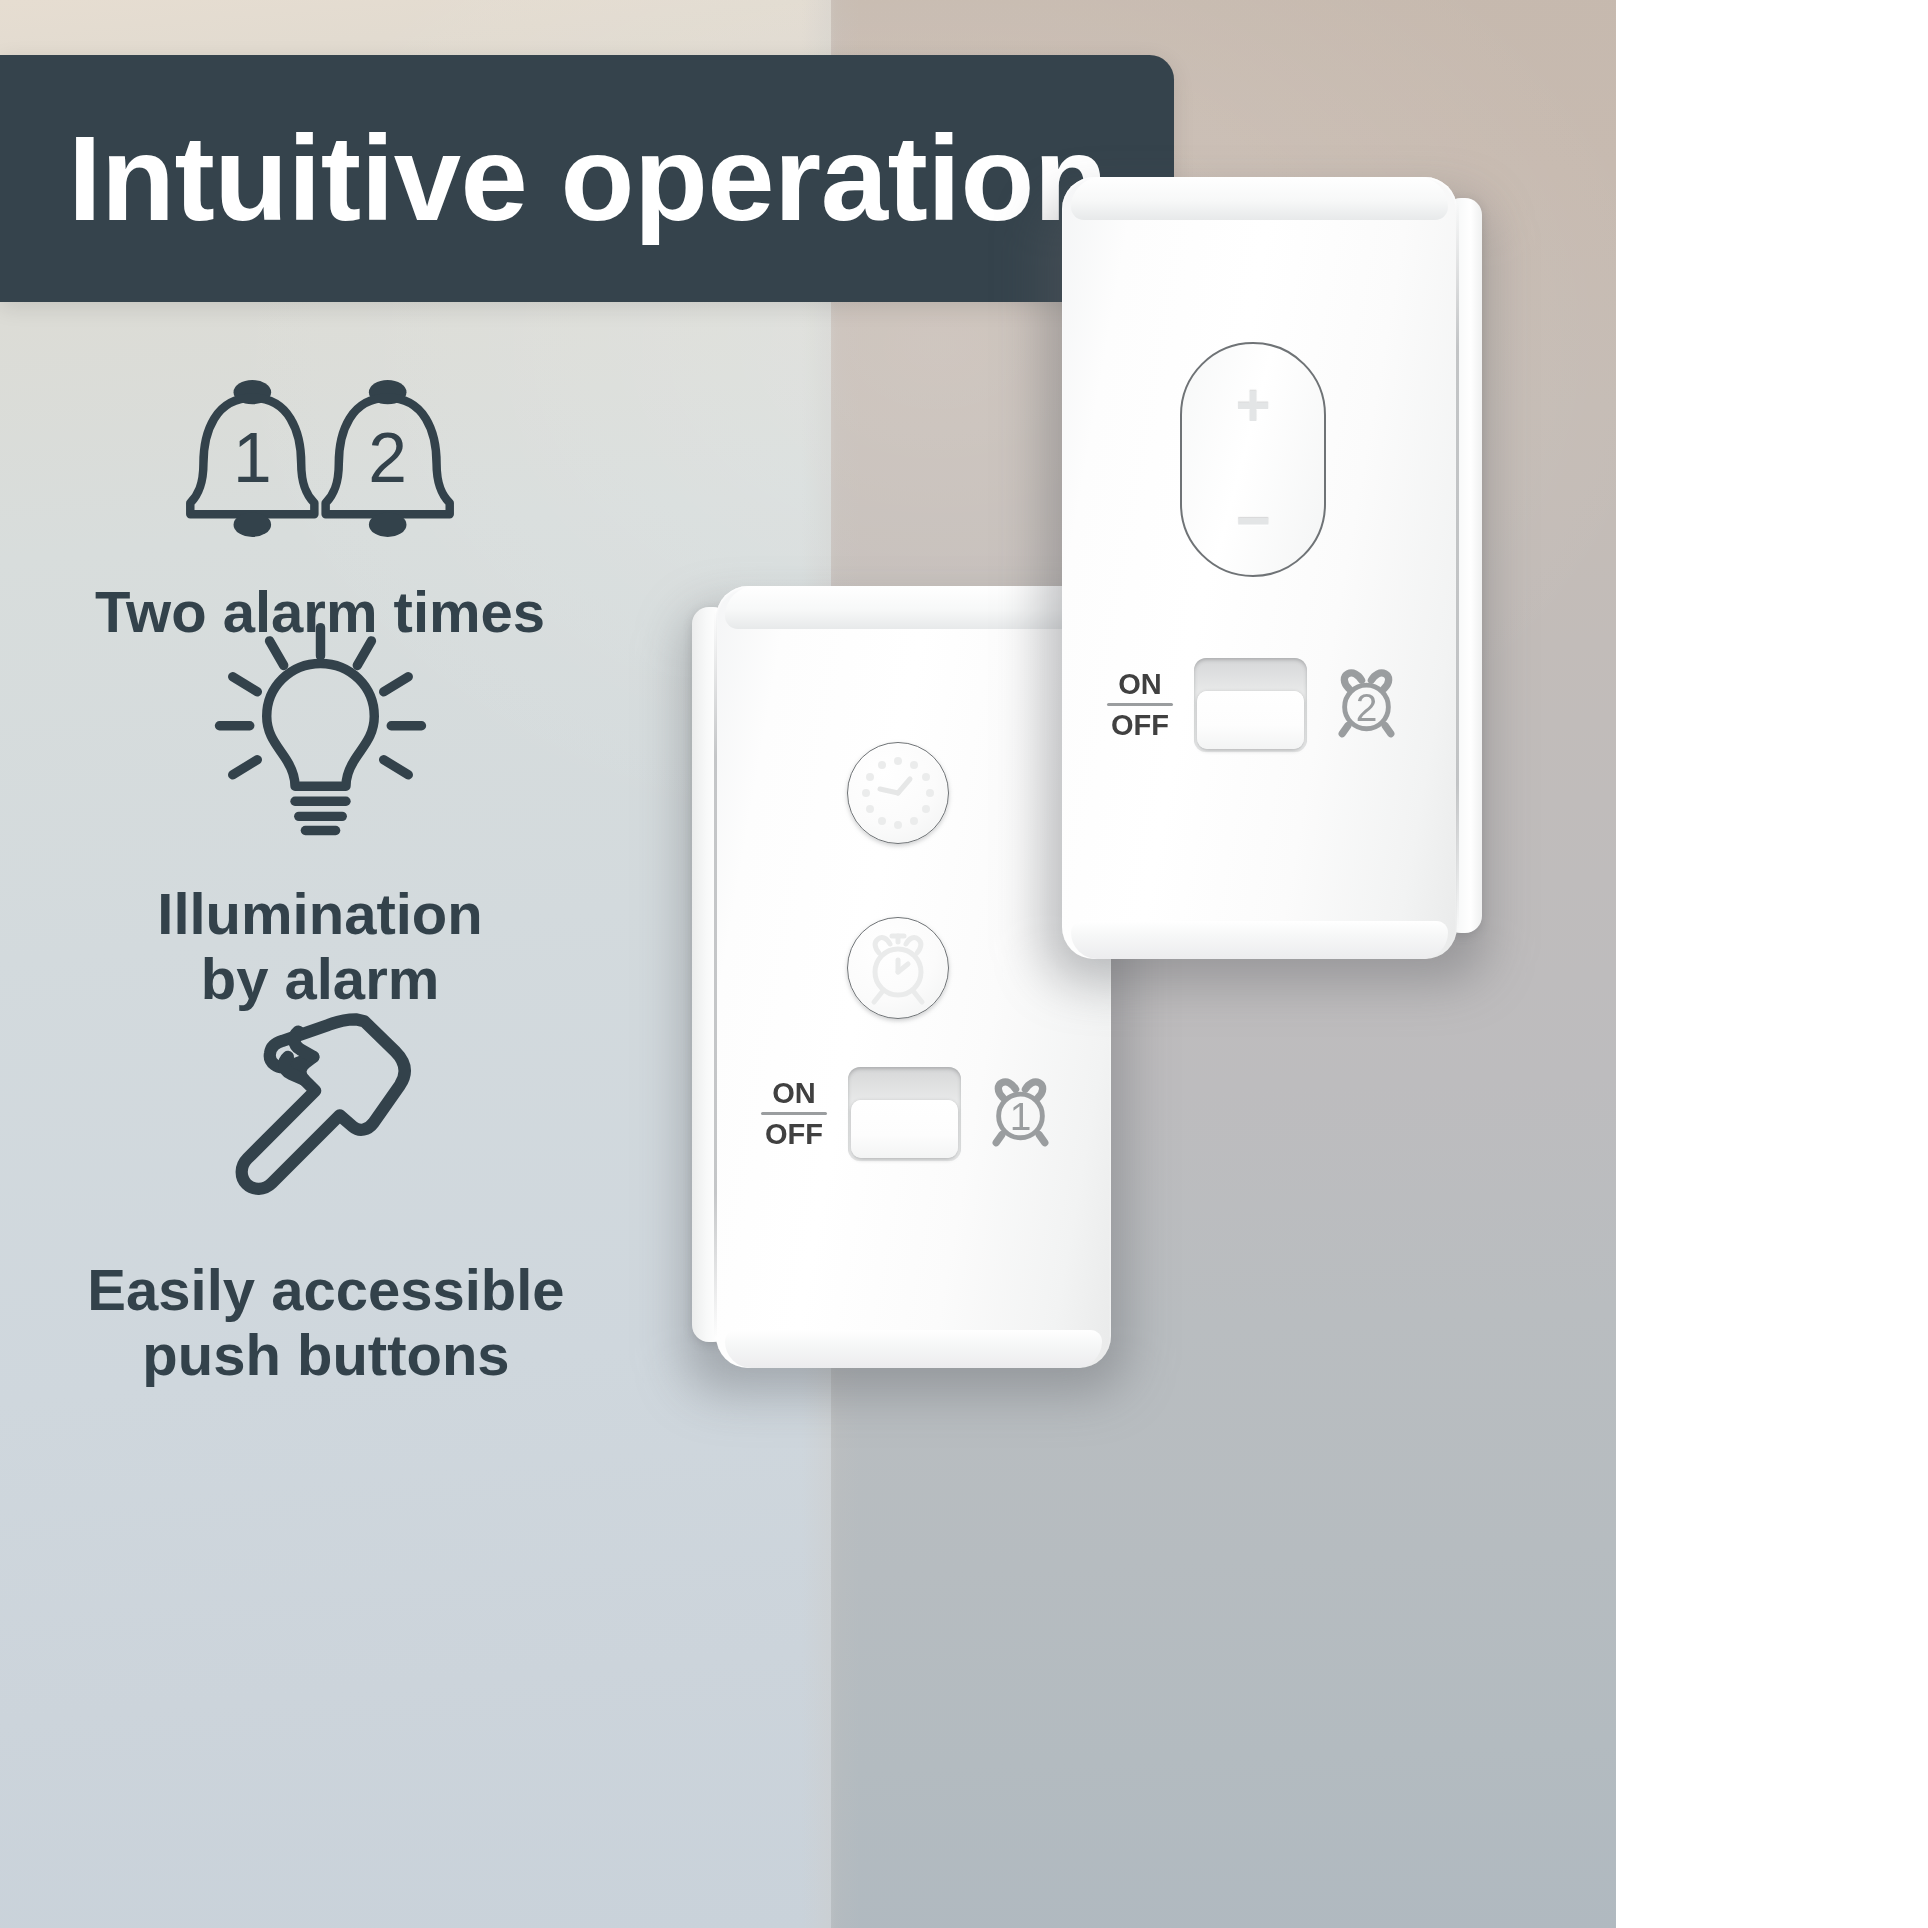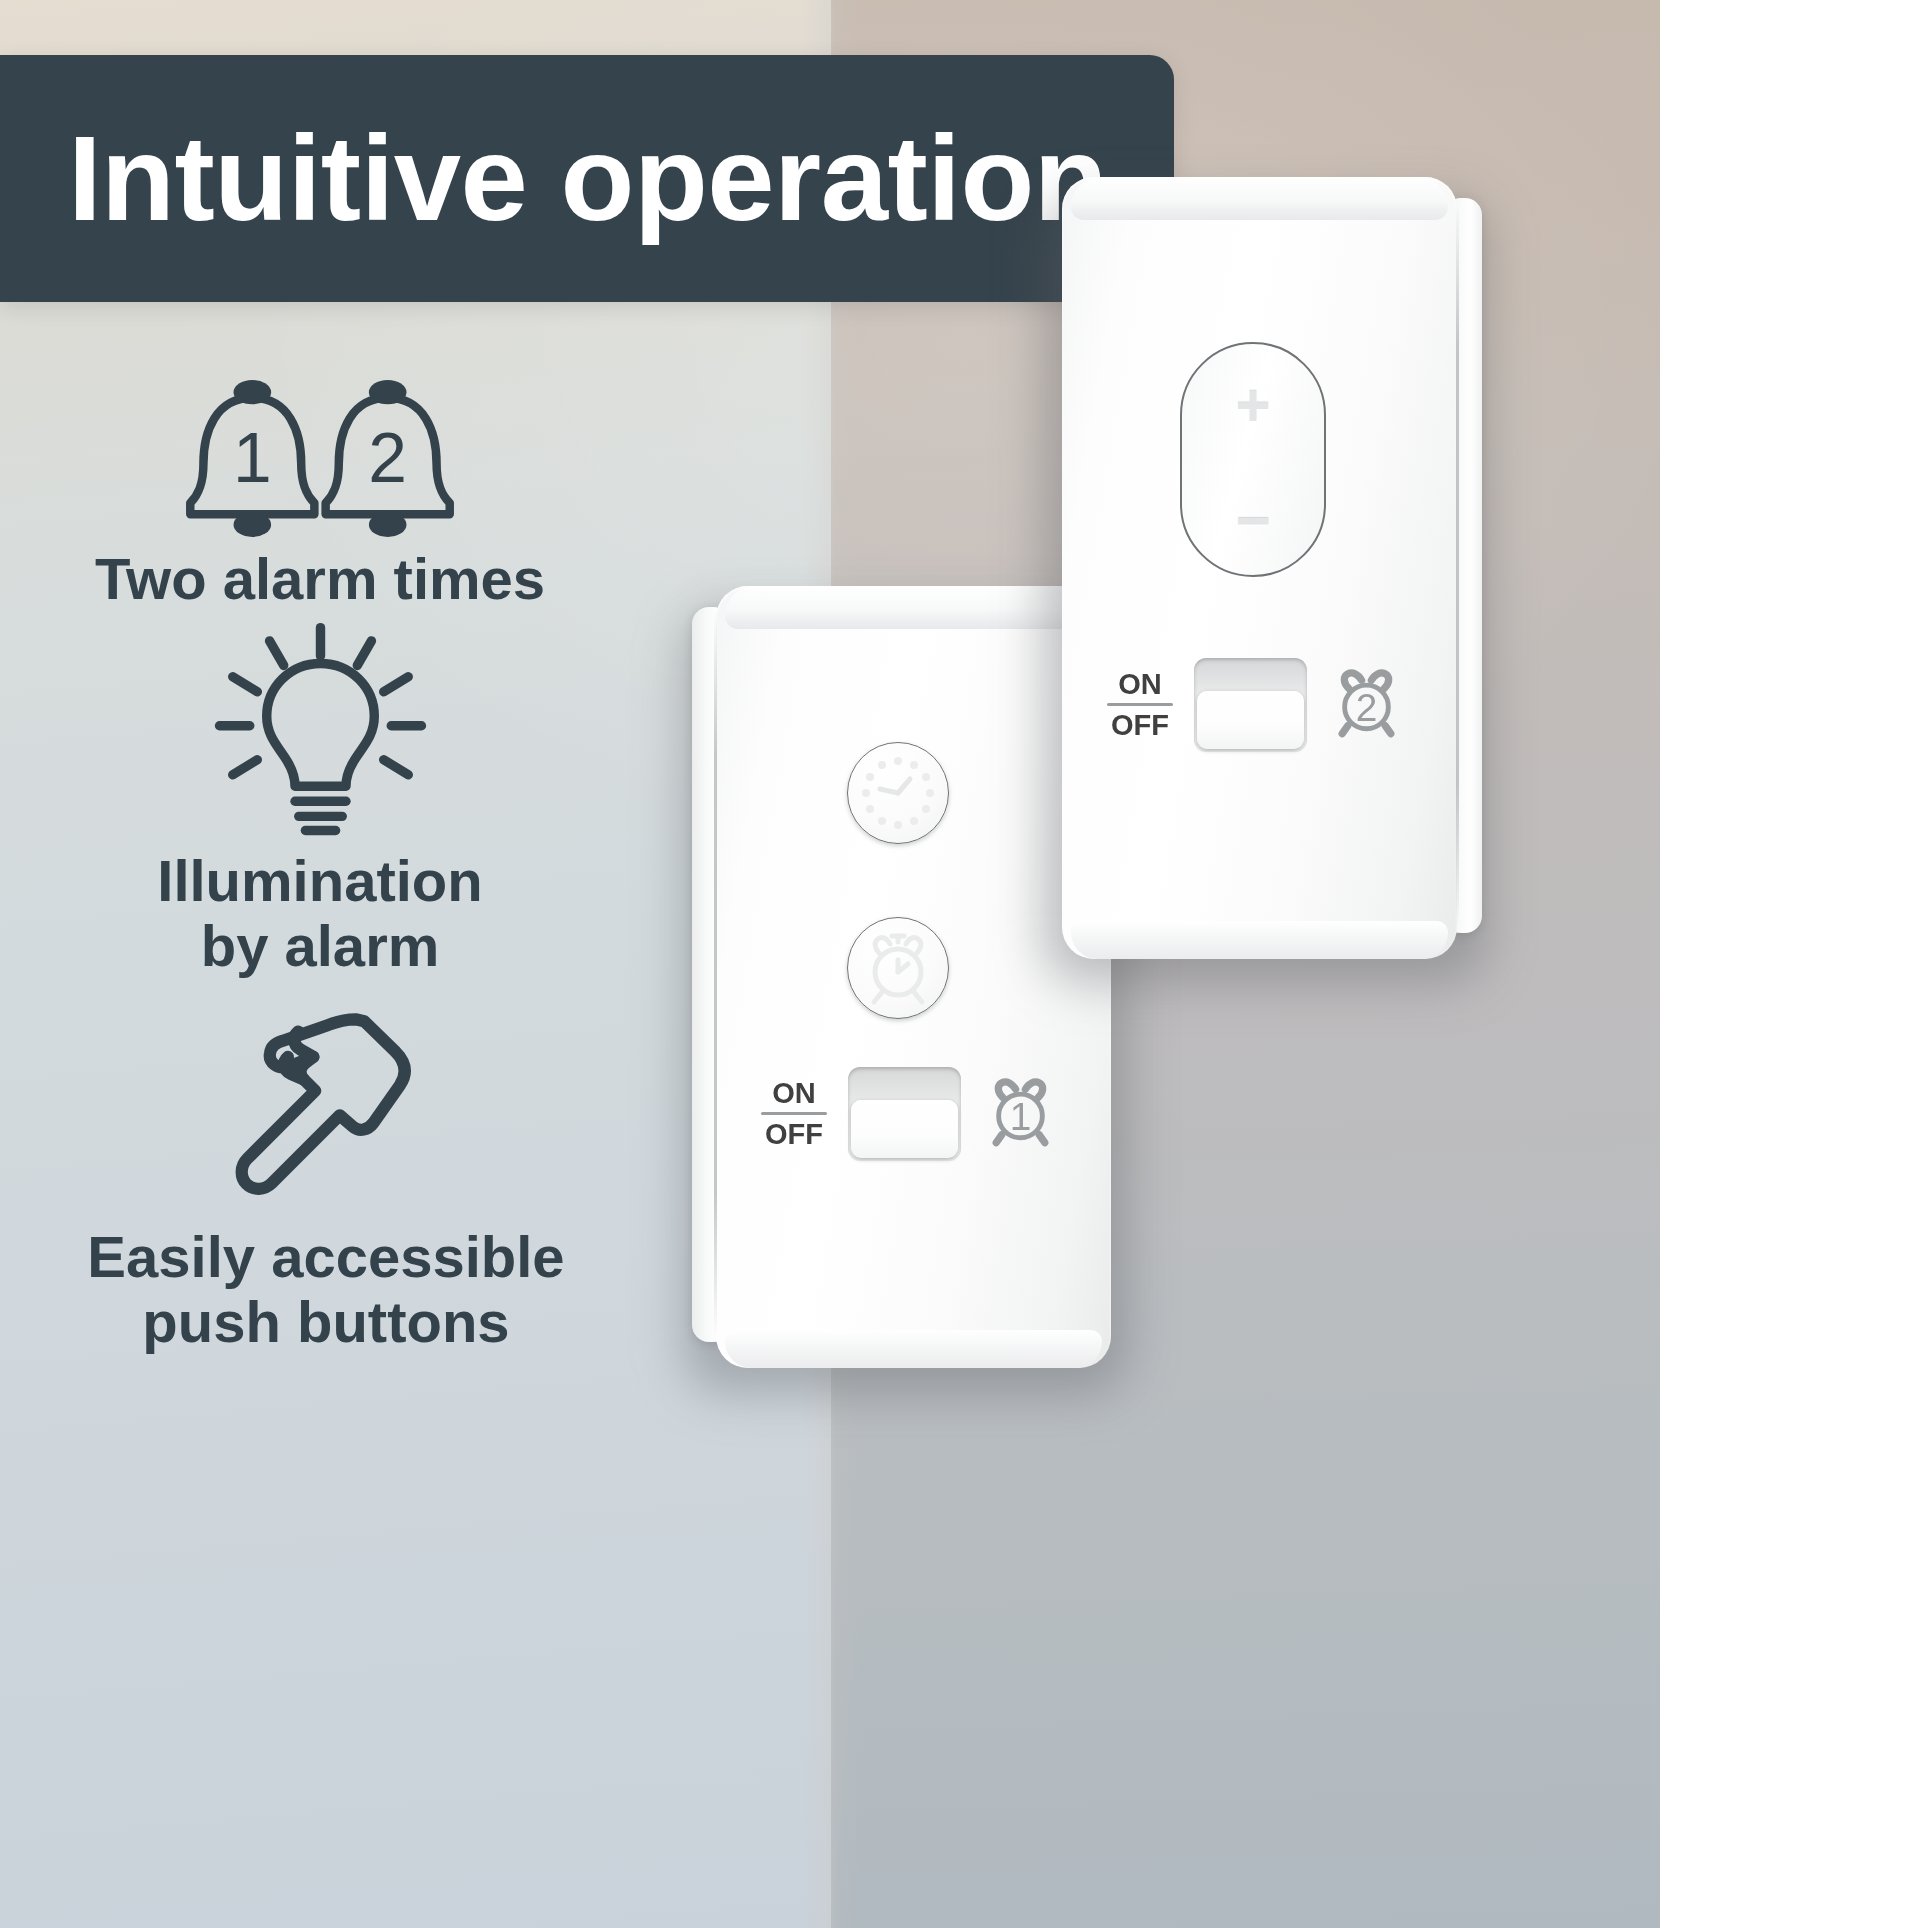--- a/index.html
+++ b/index.html
@@ -3,21 +3,20 @@
 <meta charset="utf-8">
 <title>Intuitive operation</title>
 <style>
   html,body{margin:0;padding:0;background:#fff;}
   body{font-family:"Liberation Sans", sans-serif;}
 
   #stage{
     position:relative;
     width:1616px; height:1928px;
     overflow:hidden;
-    padding-left:44px;
   }
 
   
   .bg-left{
     position:absolute; left:0; top:0; width:831px; height:1928px;
     background:linear-gradient(175deg,#e6ddd1 0%,#ded9cf 7%,#dcdcd6 16%,#d8dddc 28%,#d3dadd 48%,#cfd7dd 70%,#ccd4db 86%,#c9d2da 100%);
   }
   .bg-right{
     position:absolute; left:831px; top:0; width:1098px; height:1928px;
     background:linear-gradient(178deg,#c6b9ae 0%,#c7bab0 10%,#c5bcb5 22%,#c2bcb9 34%,#bfbcbc 46%,#bdbcbe 56%,#b9bdc0 68%,#b6bcc0 80%,#b3bbc0 90%,#b0b9c0 100%);
@@ -62,21 +61,21 @@
     display:flex; flex-direction:column; align-items:center;
     color:#33424b;
   }
   .feature + .feature{ margin-top:0; }
   .f1{ position:absolute; left:0; top:0;   width:640px; }
   .f2{ position:absolute; left:0; top:245px;width:640px; }
   .f3{ position:absolute; left:6px; top:631px;width:640px; }
 
   .f-icon{ display:block; }
   .f-label{
-    margin-top:7px;
+    margin-top:40px;
     font-size:58px;
     font-weight:700;
     line-height:1.12;
     text-align:center;
     color:#33424b;
     white-space:pre-line;
   }
 
   
   .device{ position:absolute; }

